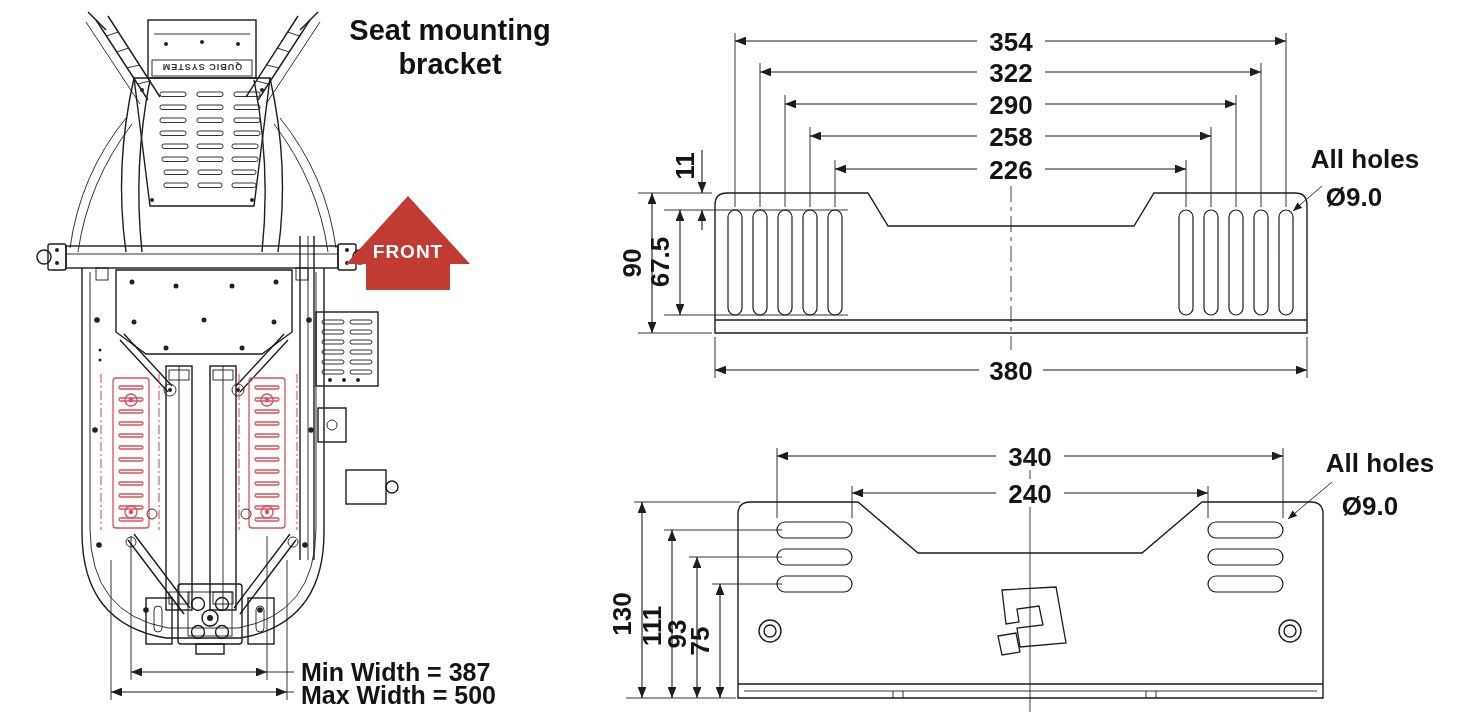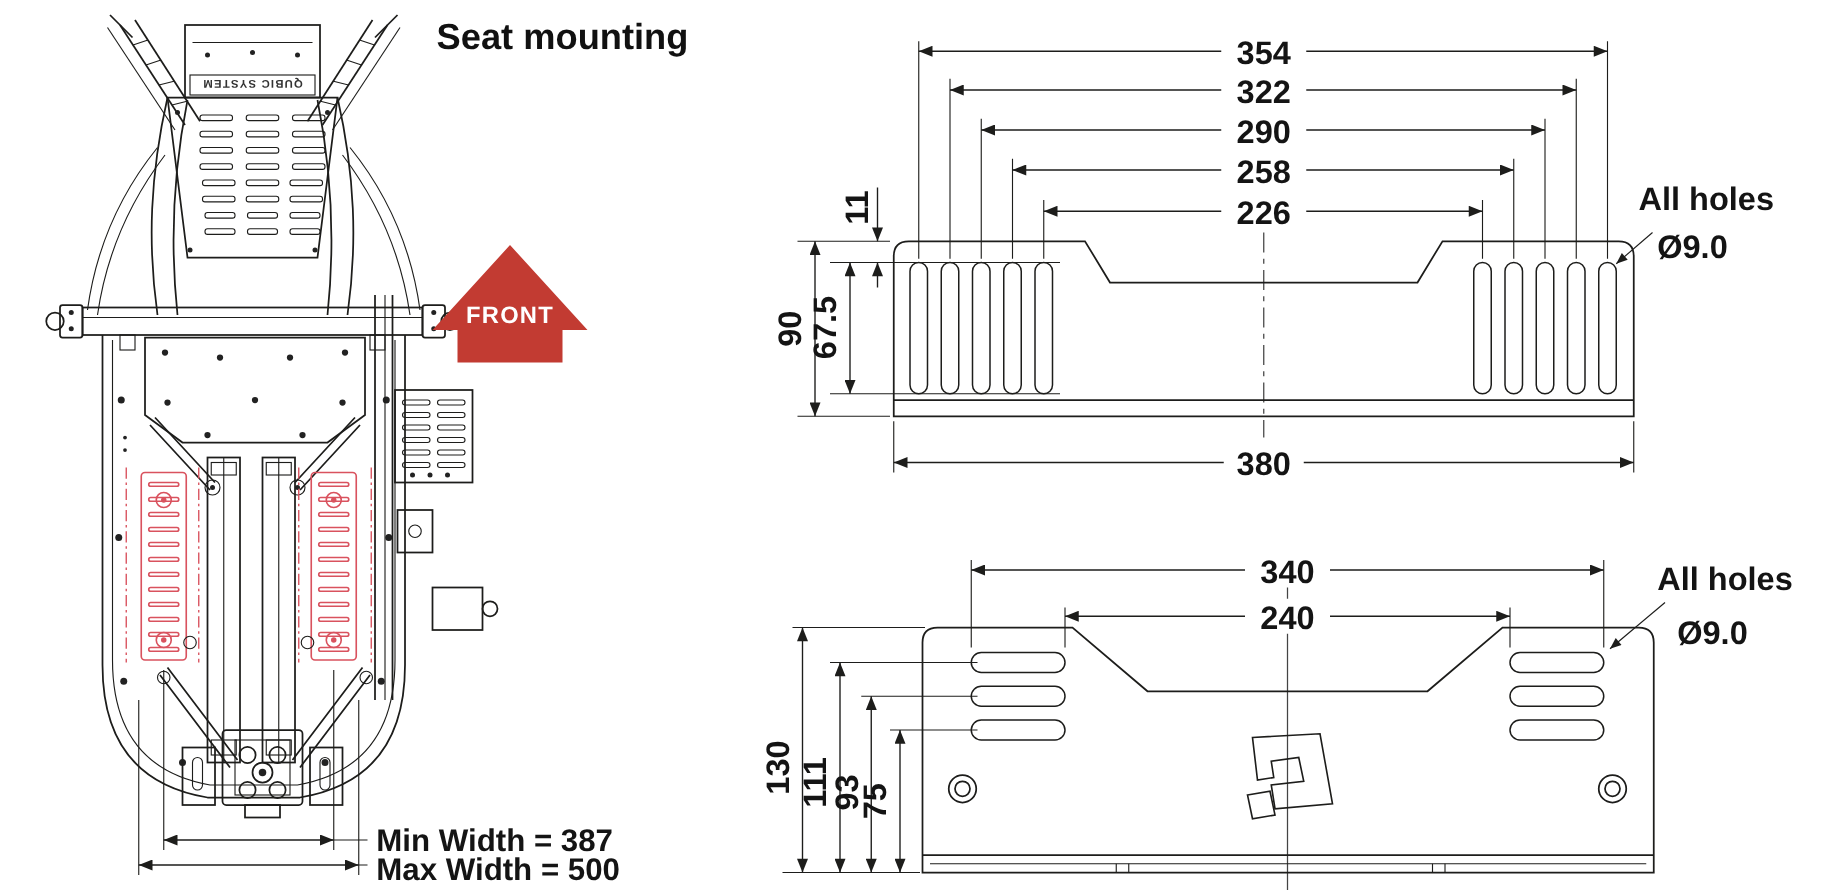--- a/index.html
+++ b/index.html
@@ -23,20 +23,21 @@
   .title{position:absolute;left:322px;top:13px;width:256px;text-align:center;
          font-weight:bold;font-size:29px;line-height:34px;color:#111;}
 </style>
 </head>
 <body>
 
 <div class="canvas">
 
   <div class="title">
     <div>Seat mounting</div>
+    <div>bracket</div>
   </div>
 
   <svg width="1460" height="713" viewBox="0 0 1460 713">
     <defs>
       <marker id="arw" viewBox="0 0 10 8" refX="10" refY="4" markerWidth="11" markerHeight="8" orient="auto-start-reverse">
           <path d="M0 0 L10 4 L0 8 Z" fill="#1d1d1b"></path>
         </marker>
     </defs>
 
     <g>

